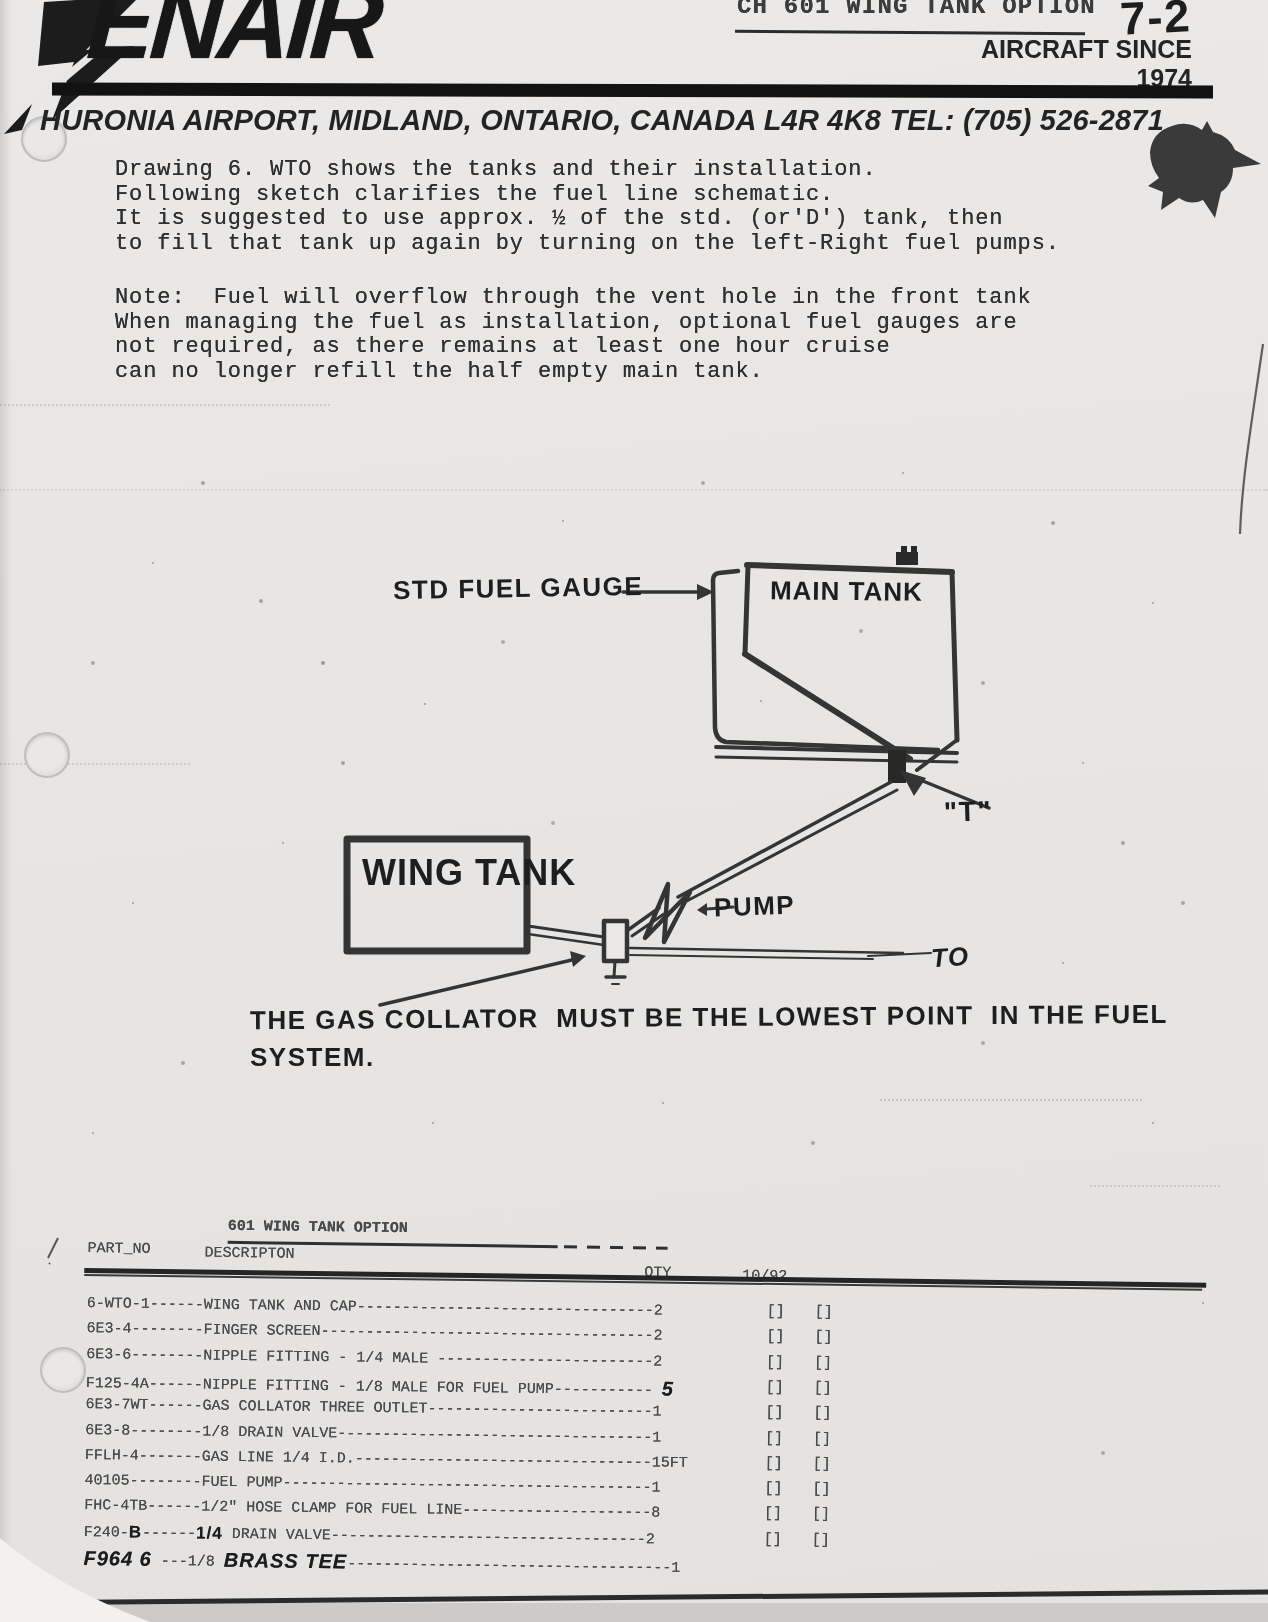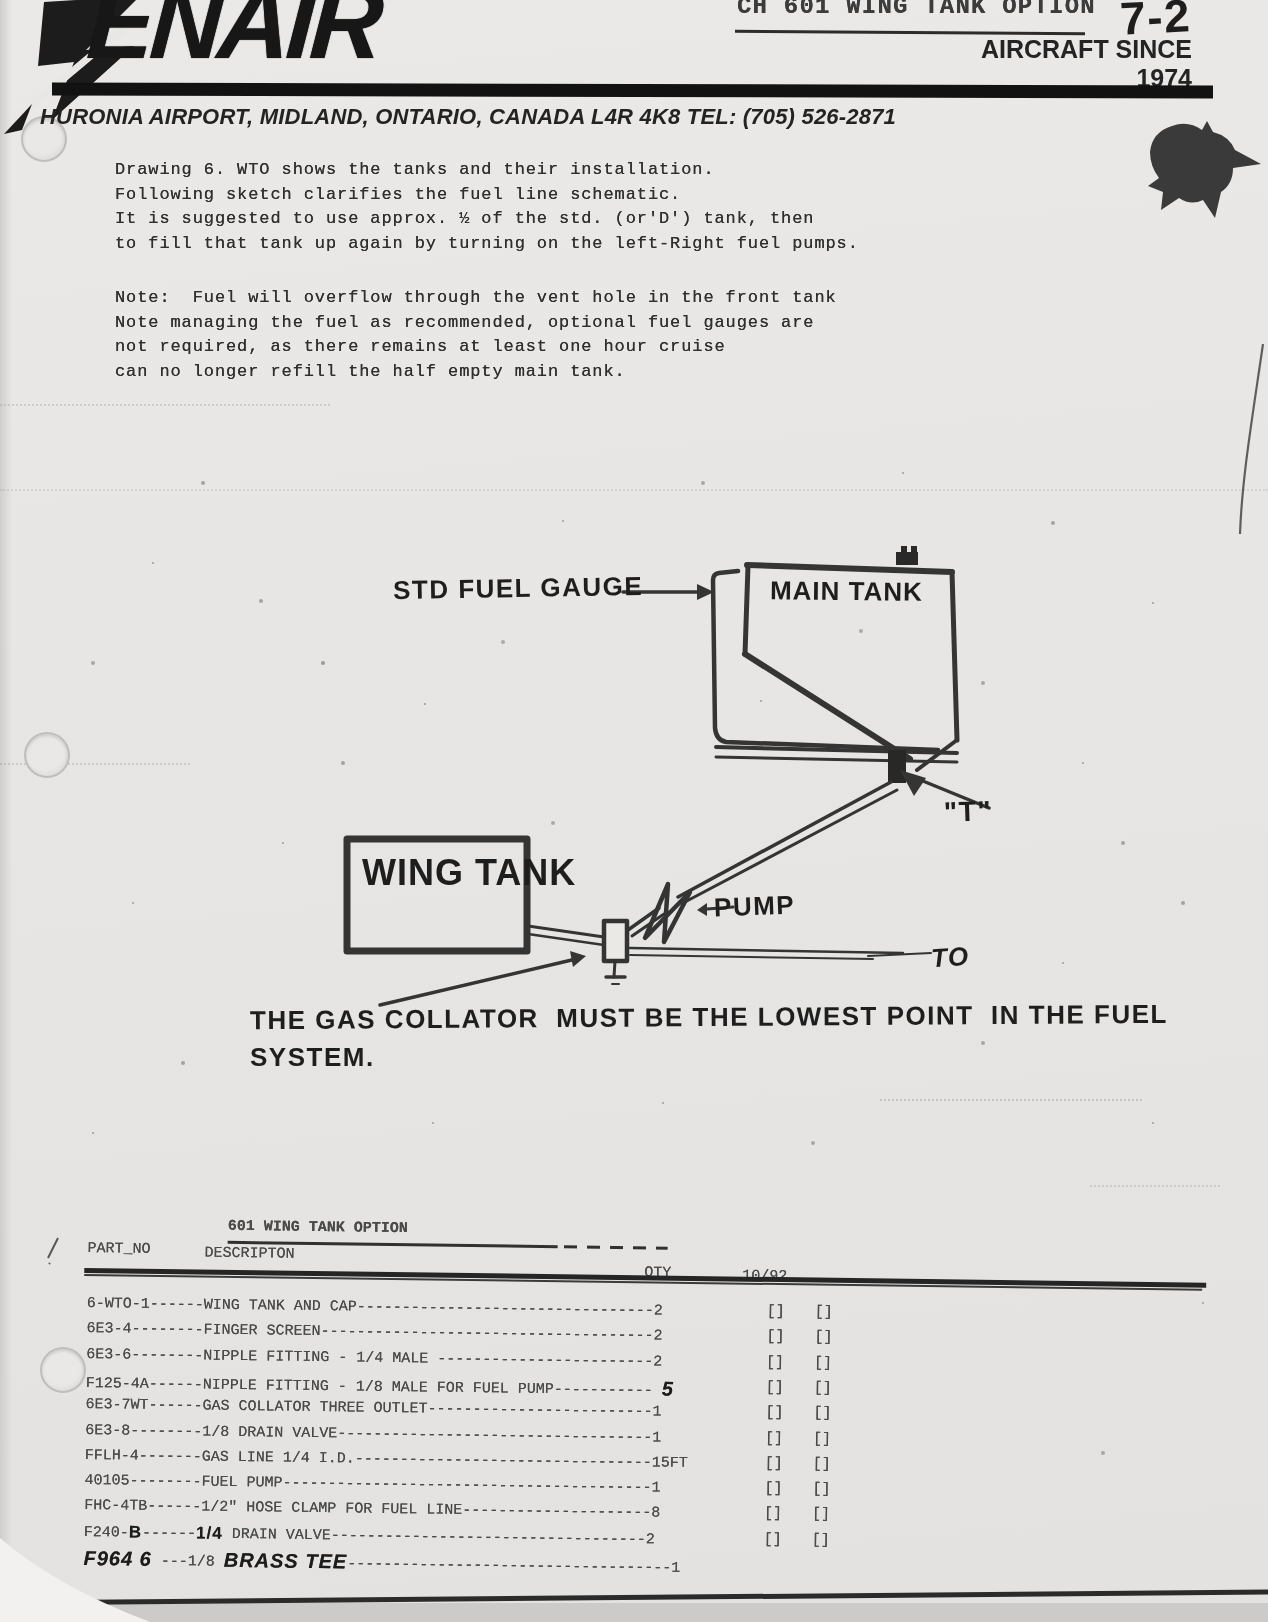--- a/index.html
+++ b/index.html
@@ -2,36 +2,36 @@
 <html><head>
 <meta charset="utf-8">
 <style>
   html,body{margin:0;padding:0;background:#9a9a98;}
   .page{position:relative;width:1268px;height:1622px;overflow:hidden;
         background:linear-gradient(175deg,#eae9e7 0%,#e7e6e4 40%,#e3e2e0 100%);
         font-family:"Liberation Sans",sans-serif;}
   .abs{position:absolute;}
   
   .tw{font-family:"Liberation Mono","DejaVu Sans Mono",monospace;color:#2f2f2f;
-      font-size:17px;letter-spacing:0.9px;line-height:24.7px;
+      font-size:22px;letter-spacing:0.9px;line-height:24.7px;
       text-shadow:0 0 0.6px #3a3a3a;}
   .tline{white-space:pre;}
   
   .logo{top:-28px;left:88px;font-size:100px;line-height:1;font-weight:900;font-style:italic;
         color:#171717;letter-spacing:-4px;transform:skewX(-4deg) scaleY(1.04);
         text-shadow:0 0 1px #171717;}
   .doc-title{top:-7px;left:737px;font-family:"Liberation Mono","DejaVu Sans Mono",monospace;
         font-size:24px;letter-spacing:1.2px;color:#3c3c3c;font-weight:700;text-shadow:0 0 .5px #444;}
   .title-underline{top:31px;left:735px;width:350px;height:3px;background:#2c2c2c;transform:rotate(0.4deg);}
   .page-num{top:-10px;left:1120px;font-size:46px;font-weight:700;color:#222;
         letter-spacing:2px;transform:rotate(-3deg);}
   .tagline{top:35px;left:960px;width:232px;text-align:right;font-size:25px;font-weight:700;
         color:#242424;letter-spacing:0;}
   .black-bar{top:84px;left:52px;width:1161px;height:13px;background:#121212;transform:rotate(0.15deg);}
-  .address{top:104px;left:40px;font-size:22px;font-weight:700;font-style:italic;color:#232323;letter-spacing:0.2px;}
+  .address{top:104px;left:40px;font-size:29px;font-weight:700;font-style:italic;color:#232323;letter-spacing:0.2px;}
   
   .p1{top:158px;left:115px;}
   .p2{top:286px;left:115px;}
   
   .hand{font-family:"Liberation Sans","DejaVu Sans",sans-serif;font-weight:700;color:#1e1e1e;
         letter-spacing:1.5px;}
   .lbl-gauge{top:573px;left:393px;font-size:26px;transform:rotate(-1deg);}
   .lbl-maintank{top:576px;left:770px;font-size:26px;transform:rotate(0.6deg);letter-spacing:1px;}
   .lbl-t{top:796px;left:944px;font-size:28px;transform:rotate(-2deg);}
   .lbl-pump{top:891px;left:714px;font-size:26px;transform:rotate(-2deg);}
@@ -118,21 +118,21 @@
   <div class="abs address">HURONIA AIRPORT, MIDLAND, ONTARIO, CANADA L4R 4K8 TEL: (705) 526-2871</div>
 
   <div class="abs tw p1">
       <div class="tline">Drawing 6. WTO shows the tanks and their installation.</div>
       <div class="tline">Following sketch clarifies the fuel line schematic.</div>
       <div class="tline">It is suggested to use approx. ½ of the std. (or'D') tank, then</div>
       <div class="tline">to fill that tank up again by turning on the left-Right fuel pumps.</div>
     </div>
   <div class="abs tw p2">
       <div class="tline">Note:  Fuel will overflow through the vent hole in the front tank</div>
-      <div class="tline">Note managing the fuel as recommended, optional fuel gauges are</div>
+      <div class="tline">When managing the fuel as installation, optional fuel gauges are</div>
       <div class="tline">not required, as there remains at least one hour cruise</div>
       <div class="tline">can no longer refill the half empty main tank.</div>
     </div>
 
   <svg class="art" width="1268" height="1622" viewBox="0 0 1268 1622">
     <g stroke="#262626" fill="none" stroke-linecap="round" stroke-linejoin="round" opacity="0.92">
 
       <g>
         <path d="M623,592 L697,592" stroke-width="3.5"></path>
         <path d="M697,584 L714,592 L697,600 Z" fill="#262626" stroke="none"></path>

